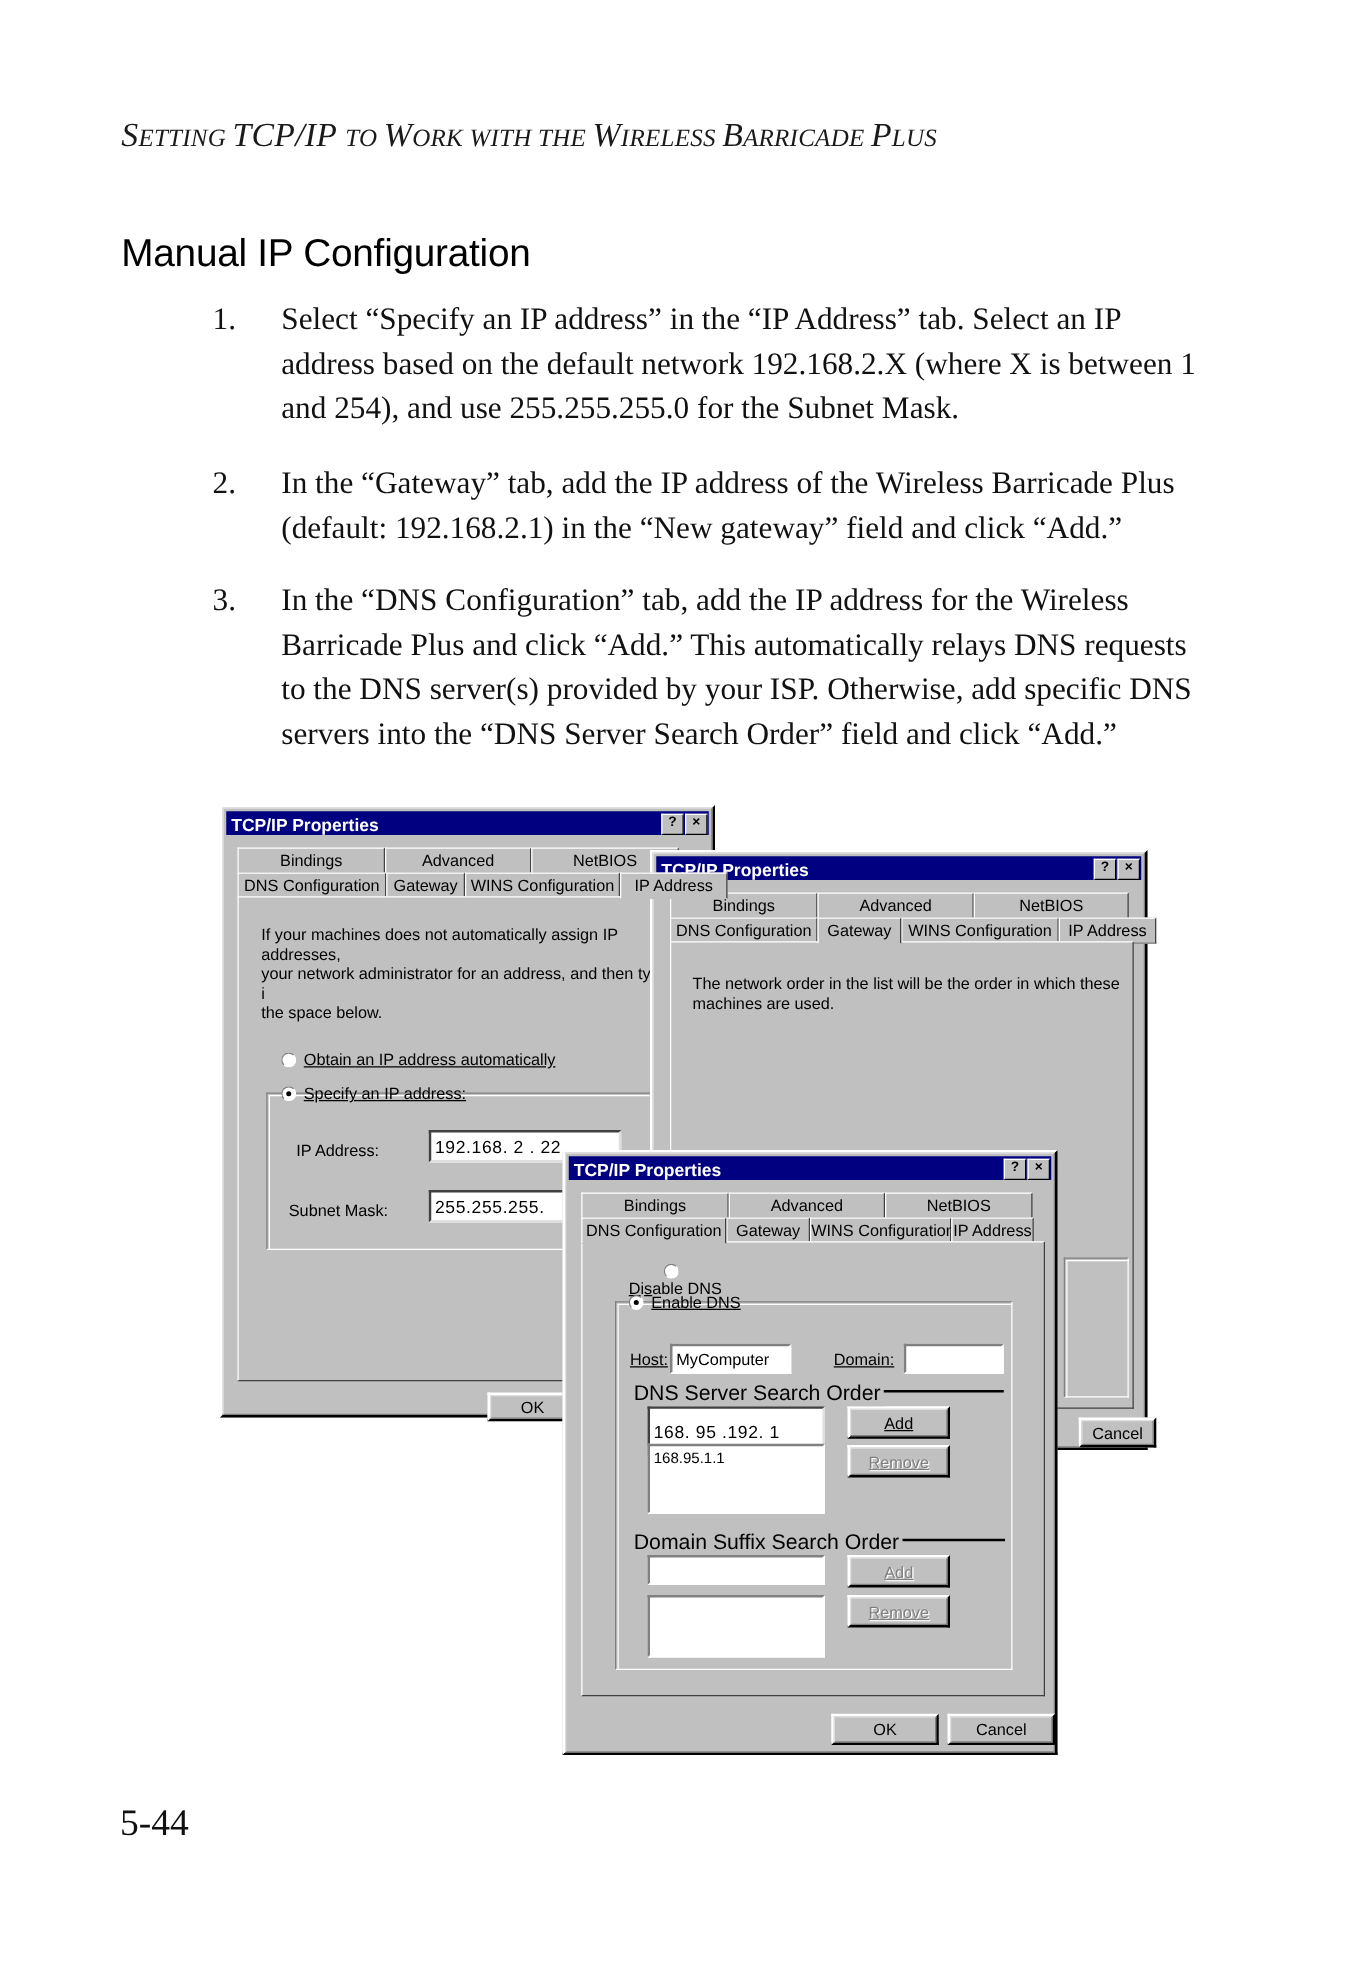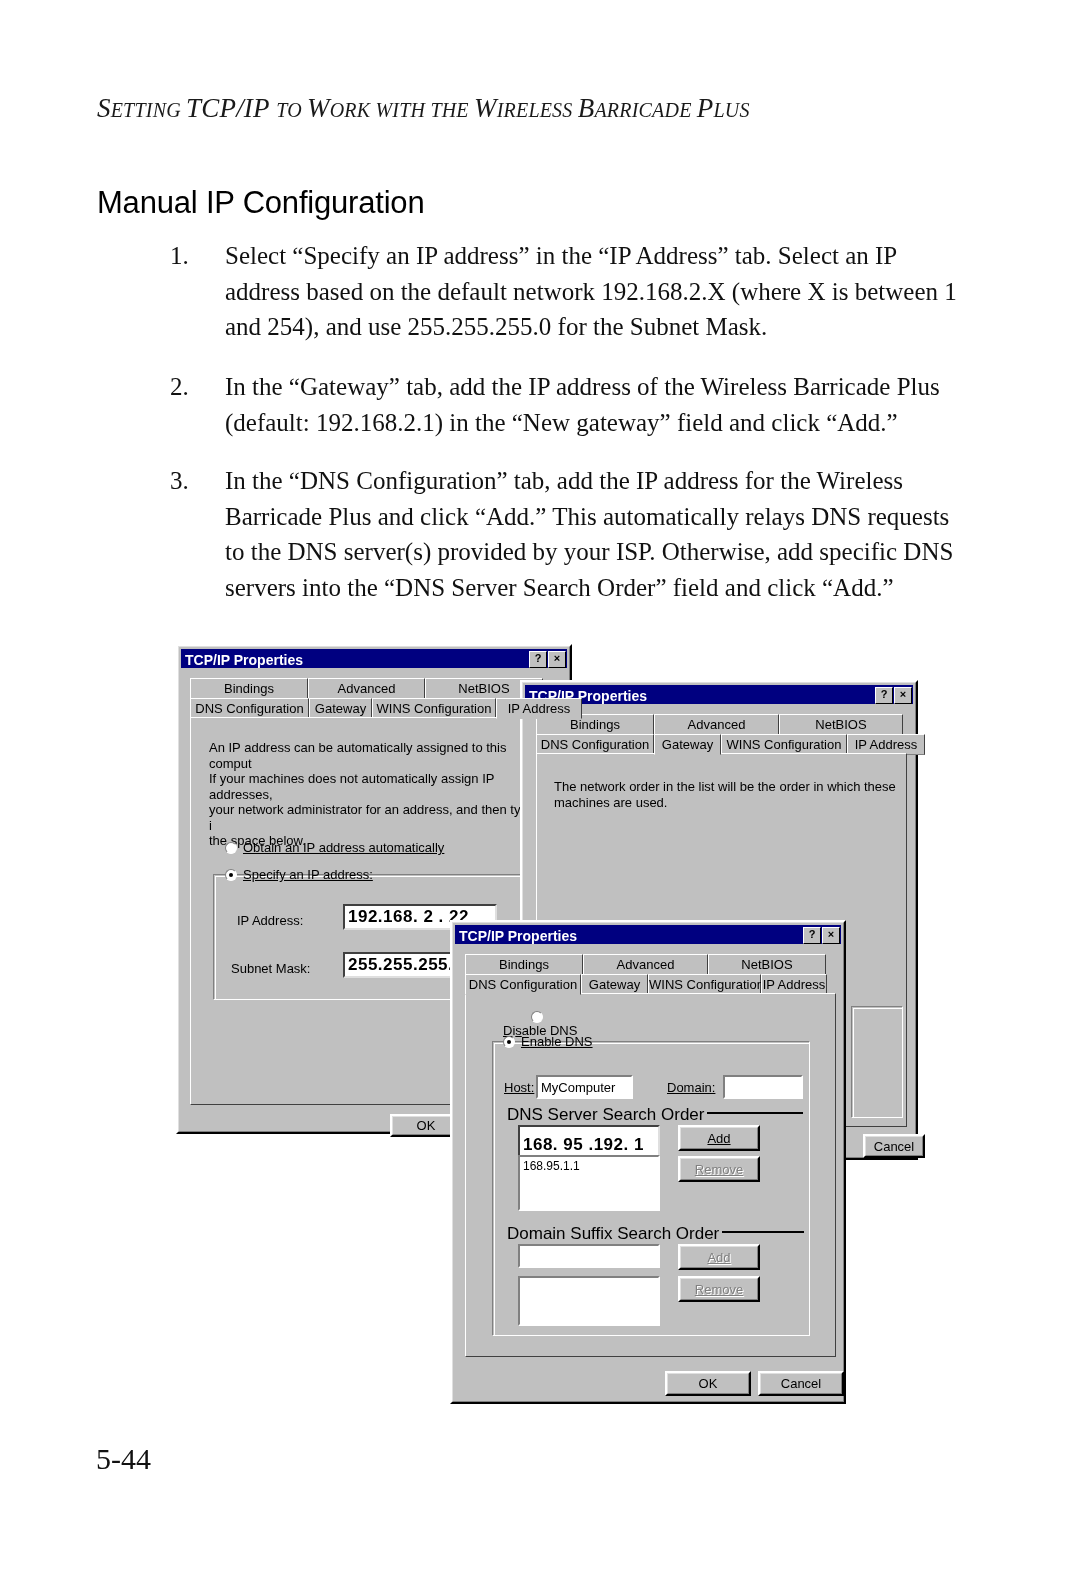--- a/index.html
+++ b/index.html
@@ -167,21 +167,21 @@
     border-right:2px solid #ffffff;
     border-bottom:2px solid #ffffff;
     box-sizing:border-box;
     font-size:13px;
     display:flex; align-items:center;
     padding-left:3px;
     overflow:hidden;
   }
   .field.ip {
     font-family:"Liberation Sans", sans-serif;
-    font-weight:bold; font-size:17px;
+    font-weight:normal; font-size:14px;
     letter-spacing:0.5px;
     border-top:2px solid #404040;
     border-left:2px solid #404040;
     border-right:2px solid #dfdfdf;
     border-bottom:2px solid #dfdfdf;
   }
   .listbox {
     position:absolute; background:#ffffff;
     border-top:2px solid #808080;
     border-left:2px solid #808080;
@@ -265,21 +265,20 @@
 
   <div class="tabrow" style="left:12px; top:52px;">
     <div class="tab" style="width:119px;">DNS Configuration</div>
     <div class="tab" style="width:63px;">Gateway</div>
     <div class="tab" style="width:124px;">WINS Configuration</div>
     <div class="tab sel" style="width:86px;">IP Address</div>
   </div>
 
   <div class="tabpage" style="left:12px; top:71px; width:372px; height:388px;">
     <div class="dlg-text" style="left:18px; top:22px; width:340px;">
-      <div>An IP address can be automatically assigned to this comput</div>
       <div>If your machines does not automatically assign IP addresses,</div>
       <div>your network administrator for an address, and then type it i</div>
       <div>the space below.</div>
     </div>
 
     <div class="radio-row" style="left:34px; top:122px;">
       <span class="radio"></span>
       <span class="u">Obtain an IP address automatically</span>
     </div>
 

